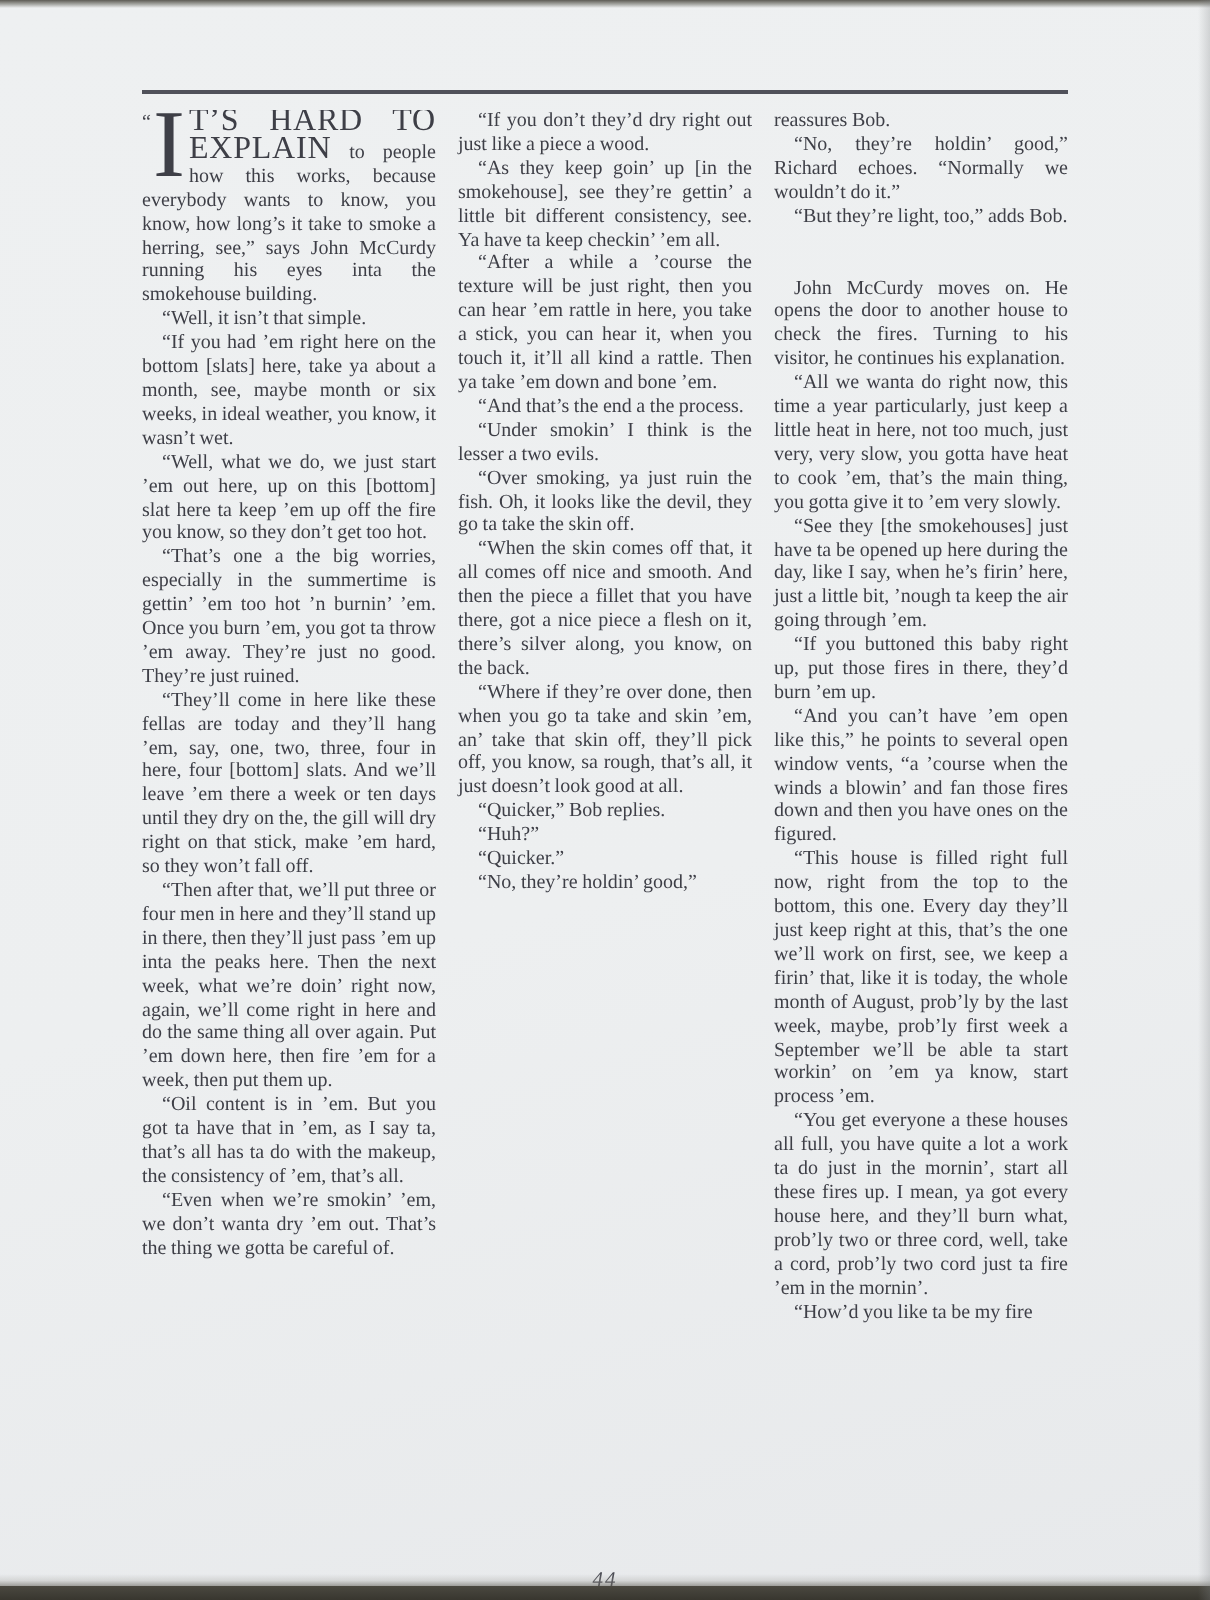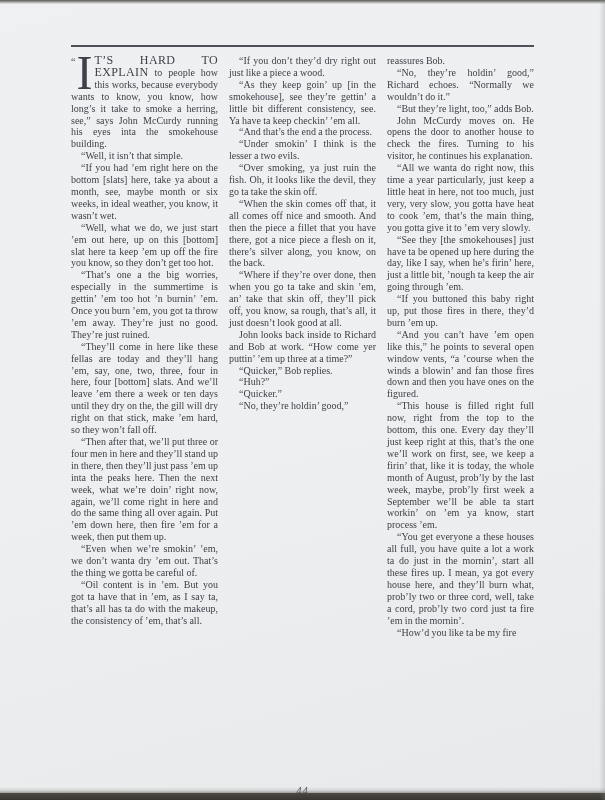--- a/index.html
+++ b/index.html
@@ -43,29 +43,29 @@
     width: 147px; flex: 0 0 147px;
     font-size: 10px; line-height: 11.9px;
     color: #3e3f47;
     text-align: justify;
     hyphens: auto; -webkit-hyphens: auto;
     word-spacing: -0.2px;
   }
   .col p { margin: 0; text-indent: 10px; }
   .col p.opening { text-indent: 0; }
   .col p.continuation { text-indent: 0; }
-  .col p.section-gap { margin-top: 0; }
+  .col p.section-gap { margin-top: 24px; }
   .dc-wrap {
     float: left;
     display: flex; align-items: flex-start;
     height: 34px; margin: 1px 3px 0 0;
   }
   .dc-quote { font-size: 10px; line-height: 11px; margin-right: 1px; }
   .dc { font-size: 48px; line-height: 33px; letter-spacing: -1px; }
-  .caps { font-size: 12px; letter-spacing: 0.4px; }
+  .caps { font-size: 16px; letter-spacing: 0.4px; }
   .page-number {
     position: absolute; left: 71px; width: 463px; top: 785px;
     text-align: center;
     font-size: 10.5px; color: #4b4c54; letter-spacing: 1px; font-style: italic;
   }
 </style>
 </head>
 <body>
 
 <div class="page">
@@ -78,35 +78,35 @@
             <span class="dc-quote">“</span>
             <span class="dc">I</span>
           </span><span class="caps">T’S HARD TO EXPLAIN</span> <span>to people how this works, because everybody wants to know, you know, how long’s it take to smoke a herring, see,” says John McCurdy running his eyes inta the smokehouse building.</span></p>
       <div>
           <p>“Well, it isn’t that simple.</p>
           <p>“If you had ’em right here on the bottom [slats] here, take ya about a month, see, maybe month or six weeks, in ideal weather, you know, it wasn’t wet.</p>
           <p>“Well, what we do, we just start ’em out here, up on this [bottom] slat here ta keep ’em up off the fire you know, so they don’t get too hot.</p>
           <p>“That’s one a the big worries, especially in the summertime is gettin’ ’em too hot ’n burnin’ ’em. Once you burn ’em, you got ta throw ’em away. They’re just no good. They’re just ruined.</p>
           <p>“They’ll come in here like these fellas are today and they’ll hang ’em, say, one, two, three, four in here, four [bottom] slats. And we’ll leave ’em there a week or ten days until they dry on the, the gill will dry right on that stick, make ’em hard, so they won’t fall off.</p>
           <p>“Then after that, we’ll put three or four men in here and they’ll stand up in there, then they’ll just pass ’em up inta the peaks here. Then the next week, what we’re doin’ right now, again, we’ll come right in here and do the same thing all over again. Put ’em down here, then fire ’em for a week, then put them up.</p>
+          <p>“Oil content is in ’em. But you got ta have that in ’em, as I say ta, that’s all has ta do with the makeup, the consistency of ’em, that’s all.</p>
           <p>“Even when we’re smokin’ ’em, we don’t wanta dry ’em out. That’s the thing we gotta be careful of.</p>
-          <p>“Oil content is in ’em. But you got ta have that in ’em, as I say ta, that’s all has ta do with the makeup, the consistency of ’em, that’s all.</p>
         </div>
     </div>
 
     <div class="col">
       <div>
           <p>“If you don’t they’d dry right out just like a piece a wood.</p>
           <p>“As they keep goin’ up [in the smokehouse], see they’re gettin’ a little bit different consistency, see. Ya have ta keep checkin’ ’em all.</p>
+          <p>“After a while a ’course the texture will be just right, then you can hear ’em rattle in here, you take a stick, you can hear it, when you touch it, it’ll all kind a rattle. Then ya take ’em down and bone ’em.</p>
           <p>“And that’s the end a the process.</p>
           <p>“Under smokin’ I think is the lesser a two evils.</p>
           <p>“Over smoking, ya just ruin the fish. Oh, it looks like the devil, they go ta take the skin off.</p>
           <p>“When the skin comes off that, it all comes off nice and smooth. And then the piece a fillet that you have there, got a nice piece a flesh on it, there’s silver along, you know, on the back.</p>
           <p>“Where if they’re over done, then when you go ta take and skin ’em, an’ take that skin off, they’ll pick off, you know, sa rough, that’s all, it just doesn’t look good at all.</p>
-          <p>John looks back inside to Richard and Bob at work. “How come yer puttin’ ’em up three at a time?”</p>
           <p>“Quicker,” Bob replies.</p>
           <p>“Huh?”</p>
           <p>“Quicker.”</p>
           <p>“No, they’re holdin’ good,”</p>
         </div>
     </div>
 
     <div class="col">
       <div>
           <p class="continuation">reassures Bob.</p>

